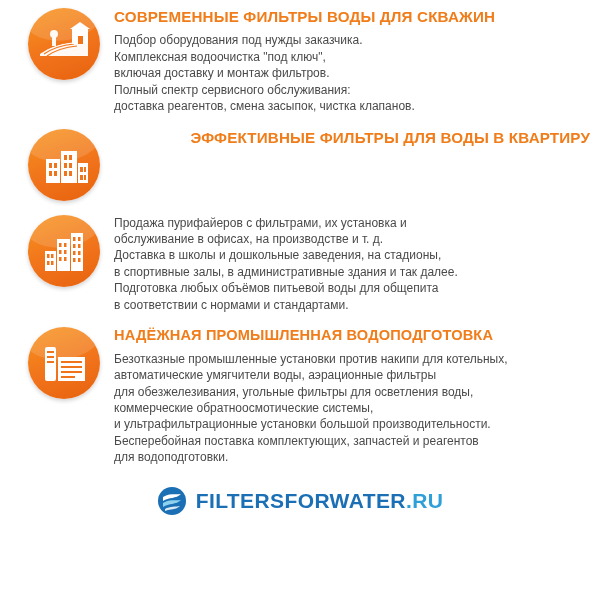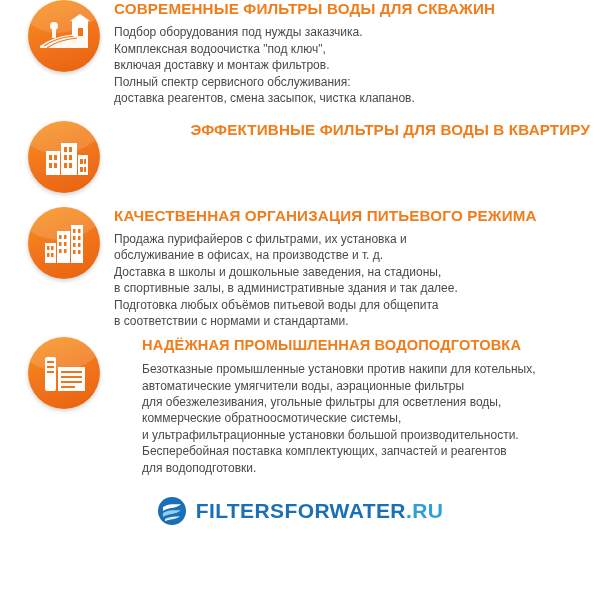--- a/index.html
+++ b/index.html
@@ -72,24 +72,24 @@
     background: rgba(255,255,255,0.14);
     border-radius: 50%;
     transform: rotate(-12deg);
   }
   .badge svg {
     position: absolute;
     left: 0;
     top: 0;
   }
   
-  .s1 { }
+  .s1 { margin-top: 8px; }
   .s2 { margin-top: 14px; text-align: right; }
   .s3 { margin-top: 14px; }
-  .s4 { margin-top: 8px; gap: 28px; }
+  .s4 { margin-top: 14px; }
 
   
   .footer {
     margin-top: 20px;
     display: flex;
     align-items: center;
     justify-content: center;
   }
   .logo-mark {
     width: 30px;
@@ -202,21 +202,20 @@
               <rect x="50" y="29" width="2.5" height="4"></rect>
             <rect x="45" y="36" width="2.5" height="4"></rect>
               <rect x="50" y="36" width="2.5" height="4"></rect>
             <rect x="45" y="43" width="2.5" height="4"></rect>
               <rect x="50" y="43" width="2.5" height="4"></rect>
           </g>
         </svg>
       </div>
     </div>
     <div class="text-col">
-      <h2 class="sec-title">КАЧЕСТВЕННАЯ ОРГАНИЗАЦИЯ ПИТЬЕВОГО РЕЖИМА</h2>
       <p class="sec-body">Продажа пурифайеров с фильтрами, их установка и
 обслуживание в офисах, на производстве и т. д.
 Доставка в школы и дошкольные заведения, на стадионы,
 в спортивные залы, в административные здания и так далее.
 Подготовка любых объёмов питьевой воды для общепита
 в соответствии с нормами и стандартами.</p>
     </div>
   </div>
 
   <div class="section s4">

